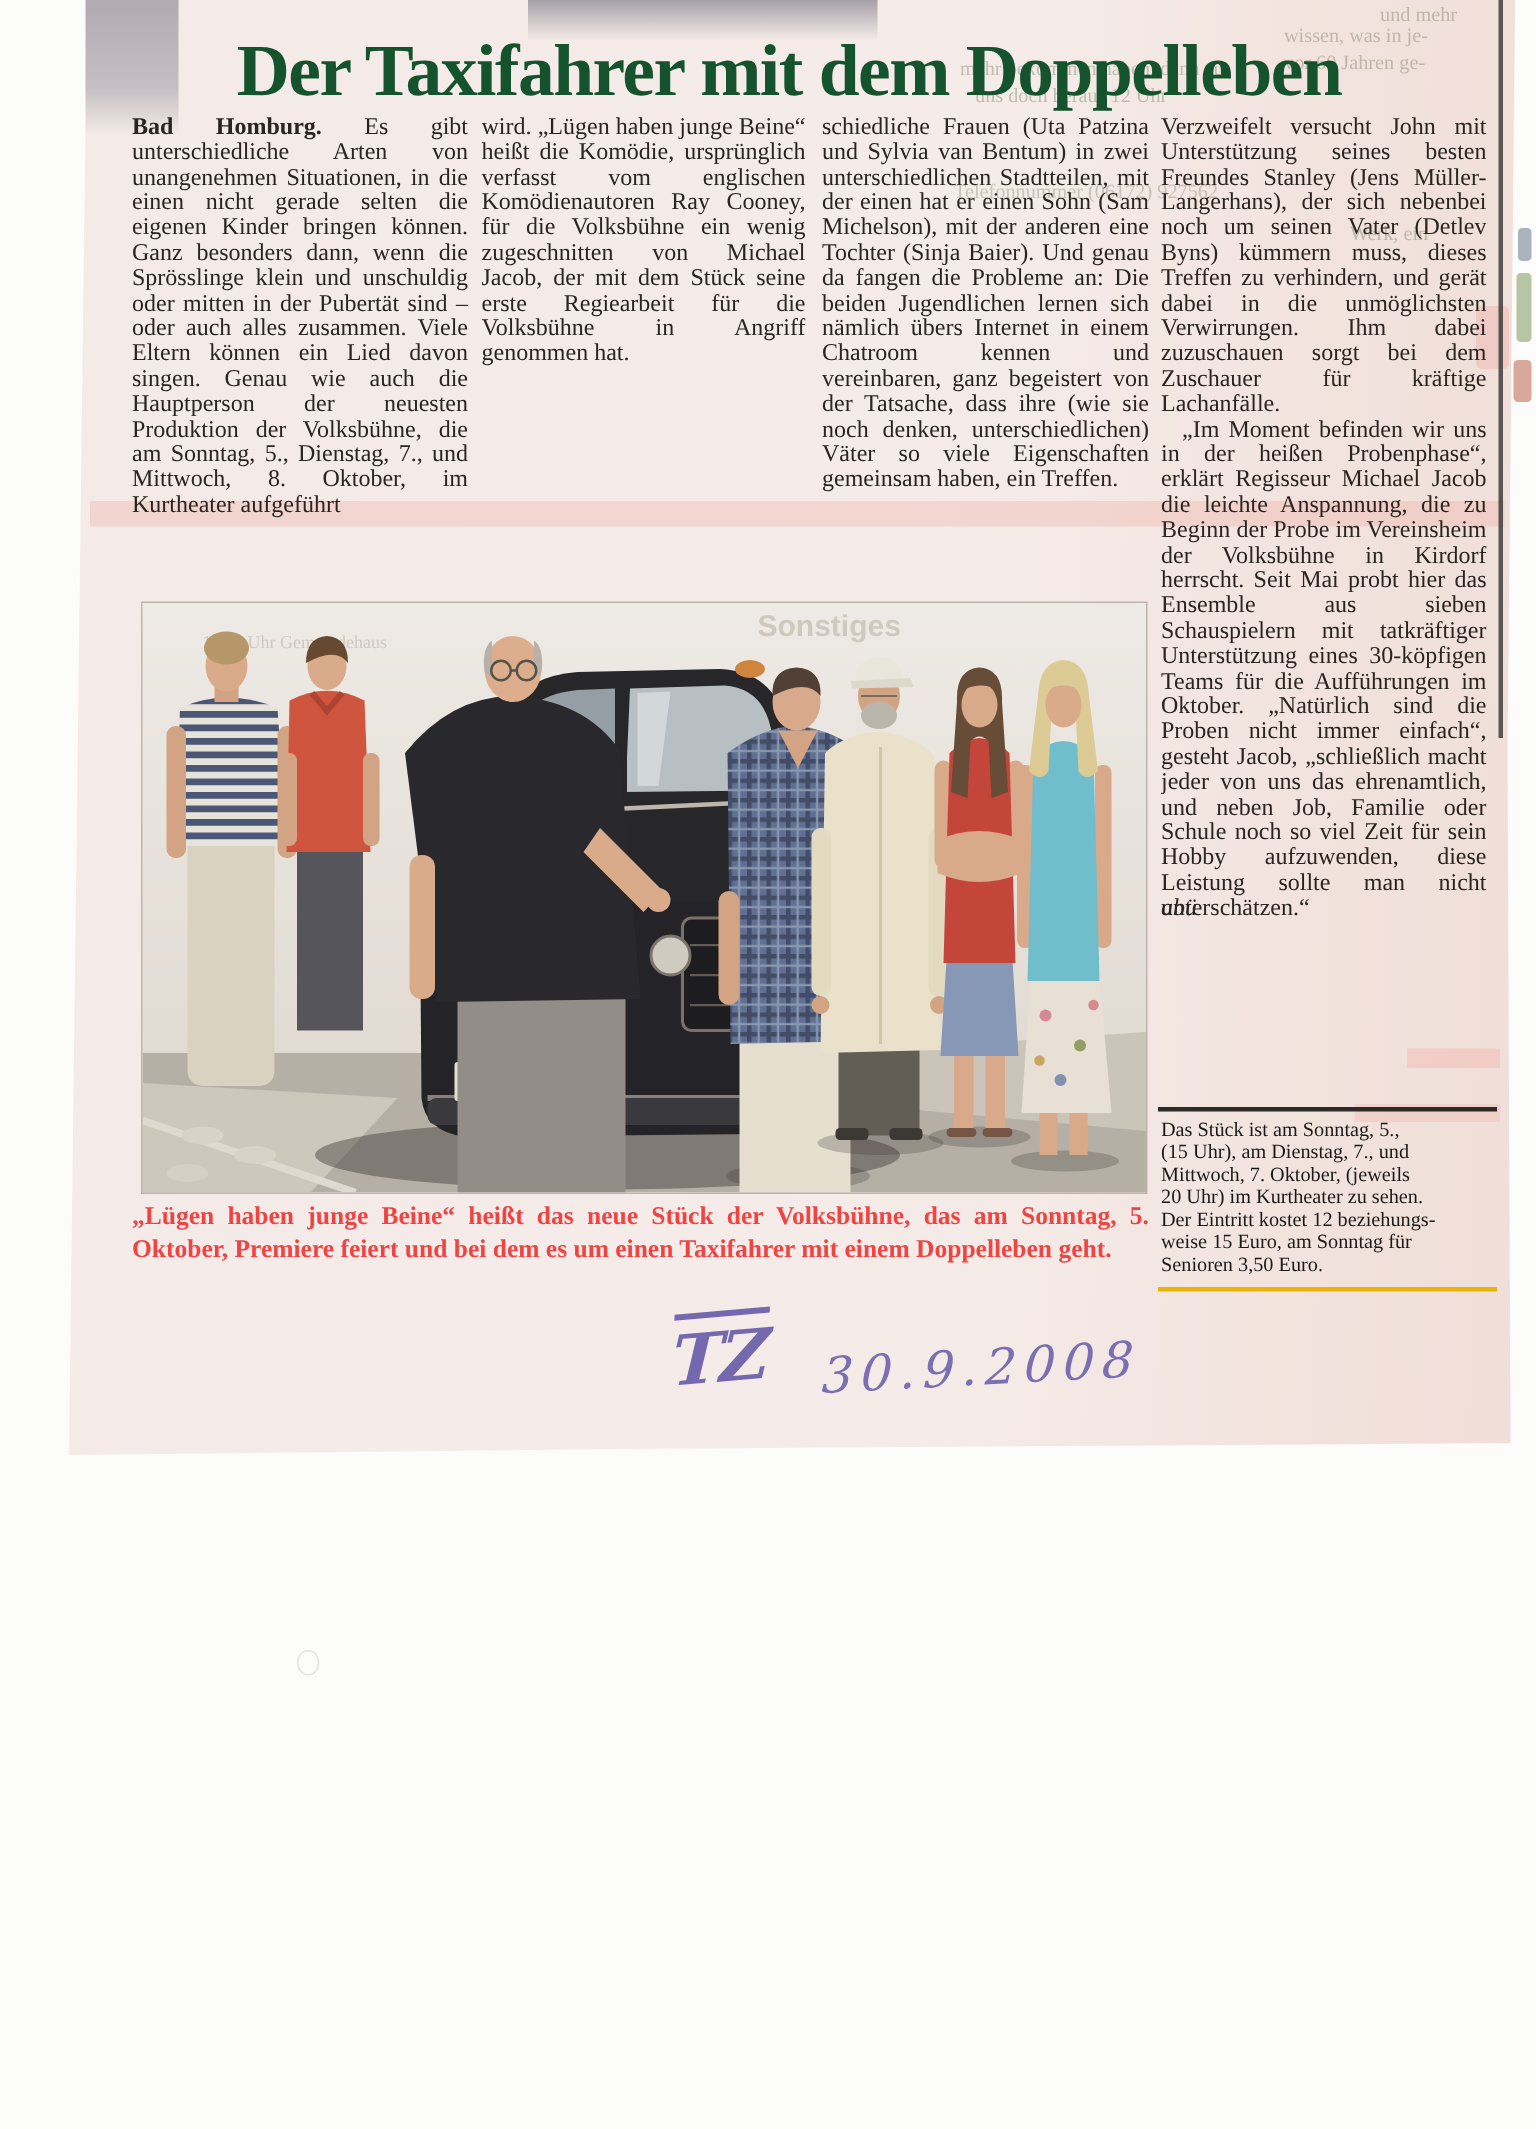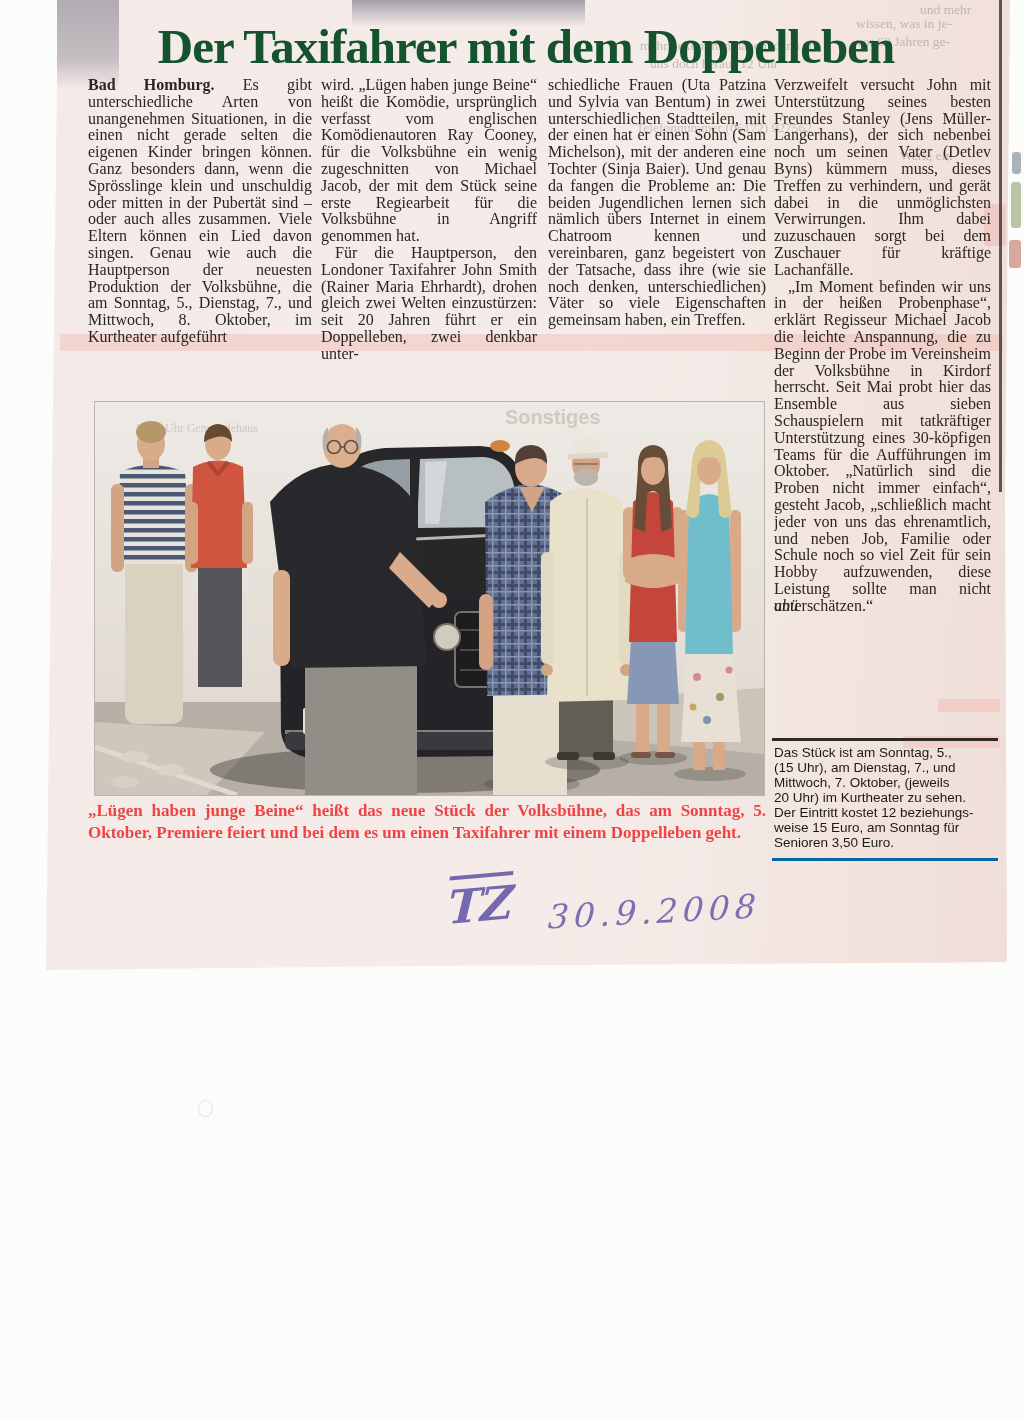--- a/index.html
+++ b/index.html
@@ -51,23 +51,23 @@
   .photo{left:95px;top:402px;width:669px;height:393px;outline:1px solid #bcb5ac;}
   .photo svg{display:block;}
   
   .caption{
     left:88px;top:800px;width:678px;
     font-size:17px;font-weight:bold;line-height:21.5px;color:#ef4444;text-align:justify;
   }
   
   .infobox{
     left:772px;top:738px;width:222px;
-    border-top:3px solid #2e2b27;border-bottom:3px solid #0369a1;
+    border-top:3px solid #2e2b27;border-bottom:3px solid #eab308;
     padding:4px 2px 8px 2px;
-    font-family:Liberation Sans, sans-serif;
+    font-family:Liberation Serif, serif;
     font-size:13.5px;line-height:15px;color:#1a1a19;
   }
   
   .hand{color:#5e51a6;font-family:"DejaVu Serif", serif;font-style:italic;}
   .hand-tz{
     left:448px;top:878px;font-size:46px;font-weight:bold;
     text-decoration:overline;transform:rotate(-5deg) skewX(-8deg);
     letter-spacing:-2px;opacity:0.85;
   }
   .hand-date{
@@ -112,21 +112,20 @@
 <div class="abs bleed bt5">Telefonnummer (06172) 927562</div>
 <div class="abs bleed bt6">Werk, ein</div>
 
 <h1 class="abs headline" style="margin:0;">Der Taxifahrer mit dem Doppelleben</h1>
 
 <div class="abs col col-1">
   <p><span class="lead">Bad Homburg.</span> <span>Es gibt unterschiedliche Arten von unangenehmen Situationen, in die einen nicht gerade selten die eigenen Kinder bringen können. Ganz besonders dann, wenn die Sprösslinge klein und unschuldig oder mitten in der Pubertät sind – oder auch alles zusammen. Viele Eltern können ein Lied davon singen. Genau wie auch die Hauptperson der neuesten Produktion der Volksbühne, die am Sonntag, 5., Dienstag, 7., und Mittwoch, 8. Oktober, im Kurtheater aufgeführt</span></p>
 </div>
 <div class="abs col col-2">
   <p>wird. „Lügen haben junge Beine“ heißt die Komödie, ursprünglich verfasst vom englischen Komödienautoren Ray Cooney, für die Volksbühne ein wenig zugeschnitten von Michael Jacob, der mit dem Stück seine erste Regiearbeit für die Volksbühne in Angriff genommen hat.</p>
-  <p>Für die Hauptperson, den Londoner Taxifahrer John Smith (Rainer Maria Ehrhardt), drohen gleich zwei Welten einzustürzen: seit 20 Jahren führt er ein Doppelleben, zwei denkbar unter-</p>
 </div>
 <div class="abs col col-3">
   <p>schiedliche Frauen (Uta Patzina und Sylvia van Bentum) in zwei unterschiedlichen Stadtteilen, mit der einen hat er einen Sohn (Sam Michelson), mit der anderen eine Tochter (Sinja Baier). Und genau da fangen die Probleme an: Die beiden Jugendlichen lernen sich nämlich übers Internet in einem Chatroom kennen und vereinbaren, ganz begeistert von der Tatsache, dass ihre (wie sie noch denken, unterschiedlichen) Väter so viele Eigenschaften gemeinsam haben, ein Treffen.</p>
 </div>
 <div class="abs col col-4">
   <p>Verzweifelt versucht John mit Unterstützung seines besten Freundes Stanley (Jens Müller-Langerhans), der sich nebenbei noch um seinen Vater (Detlev Byns) kümmern muss, dieses Treffen zu verhindern, und gerät dabei in die unmöglichsten Verwirrungen. Ihm dabei zuzuschauen sorgt bei dem Zuschauer für kräftige Lachanfälle.</p>
   <p>„Im Moment befinden wir uns in der heißen Probenphase“, erklärt Regisseur Michael Jacob die leichte Anspannung, die zu Beginn der Probe im Vereinsheim der Volksbühne in Kirdorf herrscht. Seit Mai probt hier das Ensemble aus sieben Schauspielern mit tatkräftiger Unterstützung eines 30-köpfigen Teams für die Aufführungen im Oktober. „Natürlich sind die Proben nicht immer einfach“, gesteht Jacob, „schließlich macht jeder von uns das ehrenamtlich, und neben Job, Familie oder Schule noch so viel Zeit für sein Hobby aufzuwenden, diese Leistung sollte man nicht unterschätzen.“</p>
   <div class="author-line">abü</div>
 </div>
 

